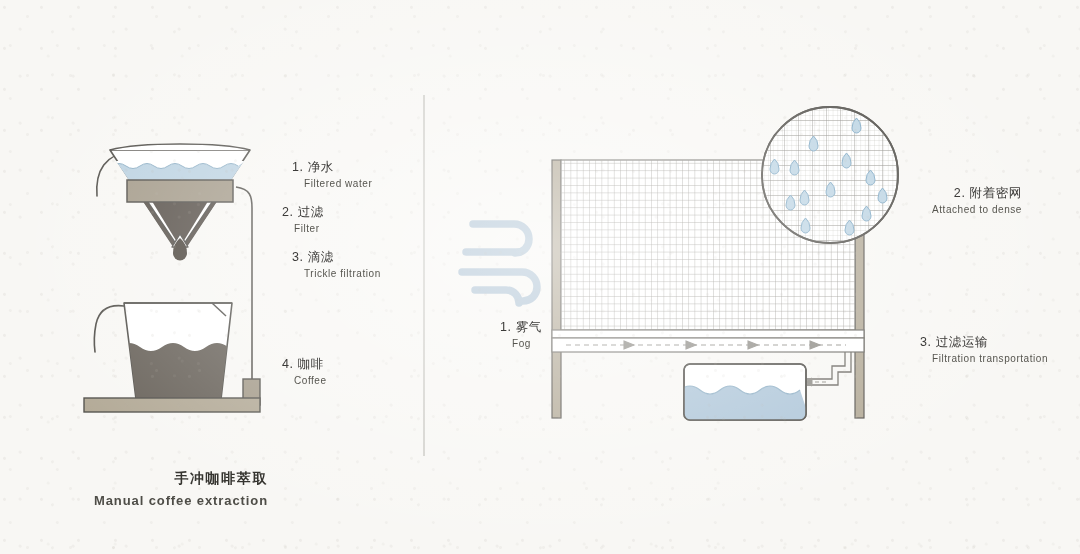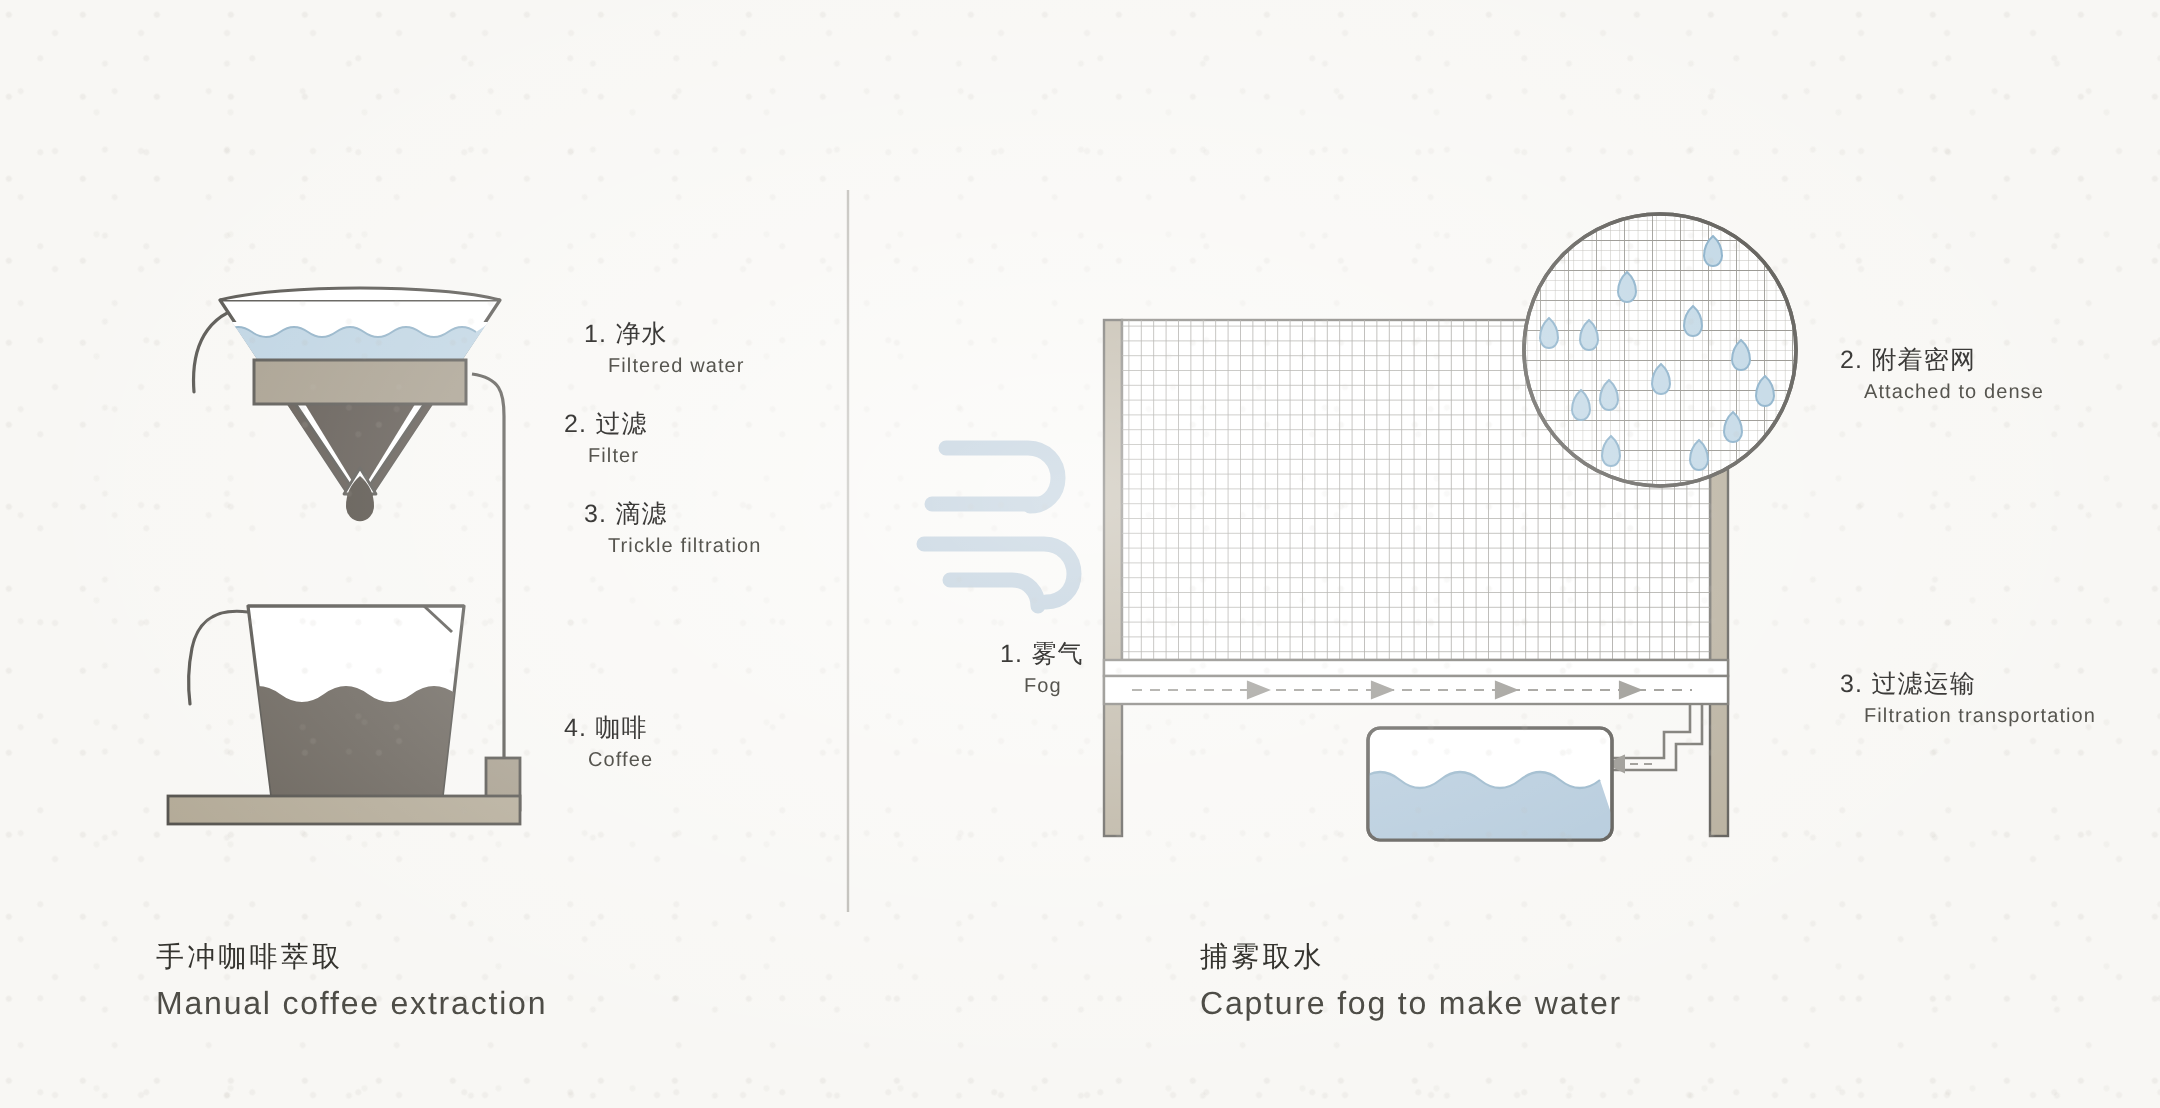--- a/index.html
+++ b/index.html
@@ -32,23 +32,23 @@
   
   .lbl{position:absolute;}
   .lbl .cn{
     font-size:12.5px;letter-spacing:.6px;color:#3c3b39;line-height:1.35;
     white-space:nowrap;font-weight:400;
   }
   .lbl .en{
     font-size:10px;letter-spacing:.55px;color:#56554f;line-height:1.4;
     white-space:nowrap;padding-left:12px;margin-top:1px;
   }
-  .cap{position:absolute;text-align:left;}
+  .cap{position:absolute;text-align:right;font-weight:bold;}
   .cap .cn{font-size:14px;letter-spacing:1.6px;color:#35342f;line-height:1.5;white-space:nowrap;}
-  .cap .en{font-size:16px;letter-spacing:.9px;color:#4e4d47;line-height:1.5;white-space:nowrap;margin-top:2px;}
+  .cap .en{font-size:13px;letter-spacing:.9px;color:#4e4d47;line-height:1.5;white-space:nowrap;margin-top:2px;}
 </style>
 </head>
 <body>
 
 <div id="stage">
 
   <svg class="art" viewBox="0 0 1080 554">
     <defs>
 
       <pattern id="meshFine" width="6.2" height="7.4" patternUnits="userSpaceOnUse">
@@ -201,35 +201,31 @@
   </div>
   <div class="lbl" style="left:292px;top:249px;">
     <div class="cn"><span>3.</span> <span>滴滤</span></div>
     <div class="en">Trickle filtration</div>
   </div>
   <div class="lbl" style="left:282px;top:356px;">
     <div class="cn"><span>4.</span> <span>咖啡</span></div>
     <div class="en">Coffee</div>
   </div>
 
-  <div class="lbl" style="left:920px;top:172px;">
+  <div class="lbl" style="left:920px;top:185px;text-align:right;">
     <div class="cn"><span>2.</span> <span>附着密网</span></div>
     <div class="en">Attached to dense</div>
   </div>
   <div class="lbl" style="left:500px;top:319px;">
     <div class="cn"><span>1.</span> <span>雾气</span></div>
     <div class="en">Fog</div>
   </div>
   <div class="lbl" style="left:920px;top:334px;">
     <div class="cn"><span>3.</span> <span>过滤运输</span></div>
     <div class="en">Filtration transportation</div>
   </div>
 
   <div class="cap" style="left:78px;top:468px;width:190px;">
     <div class="cn">手冲咖啡萃取</div>
     <div class="en">Manual coffee extraction</div>
   </div>
-  <div class="cap" style="left:600px;top:468px;width:196px;">
-    <div class="cn">捕雾取水</div>
-    <div class="en">Capture fog to make water</div>
-  </div>
 
 </div>
 
 </body></html>

